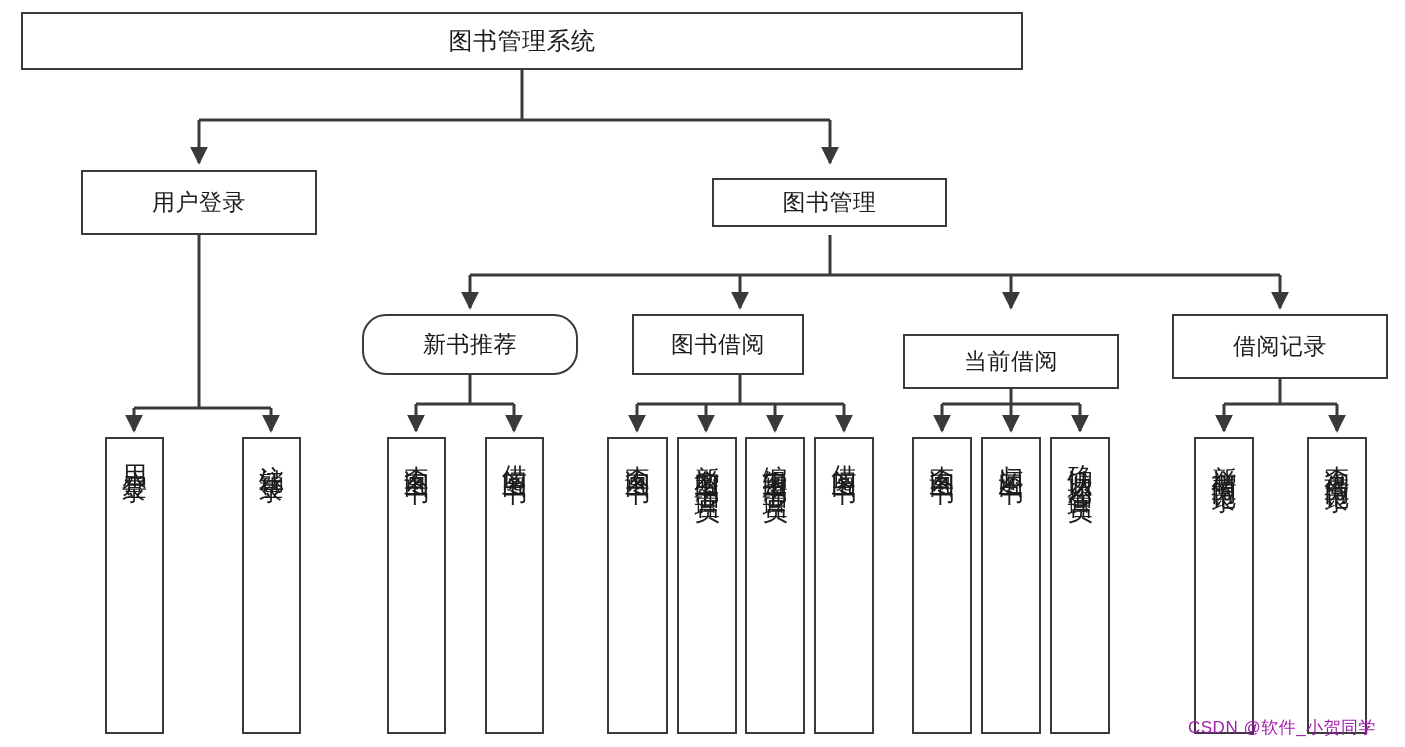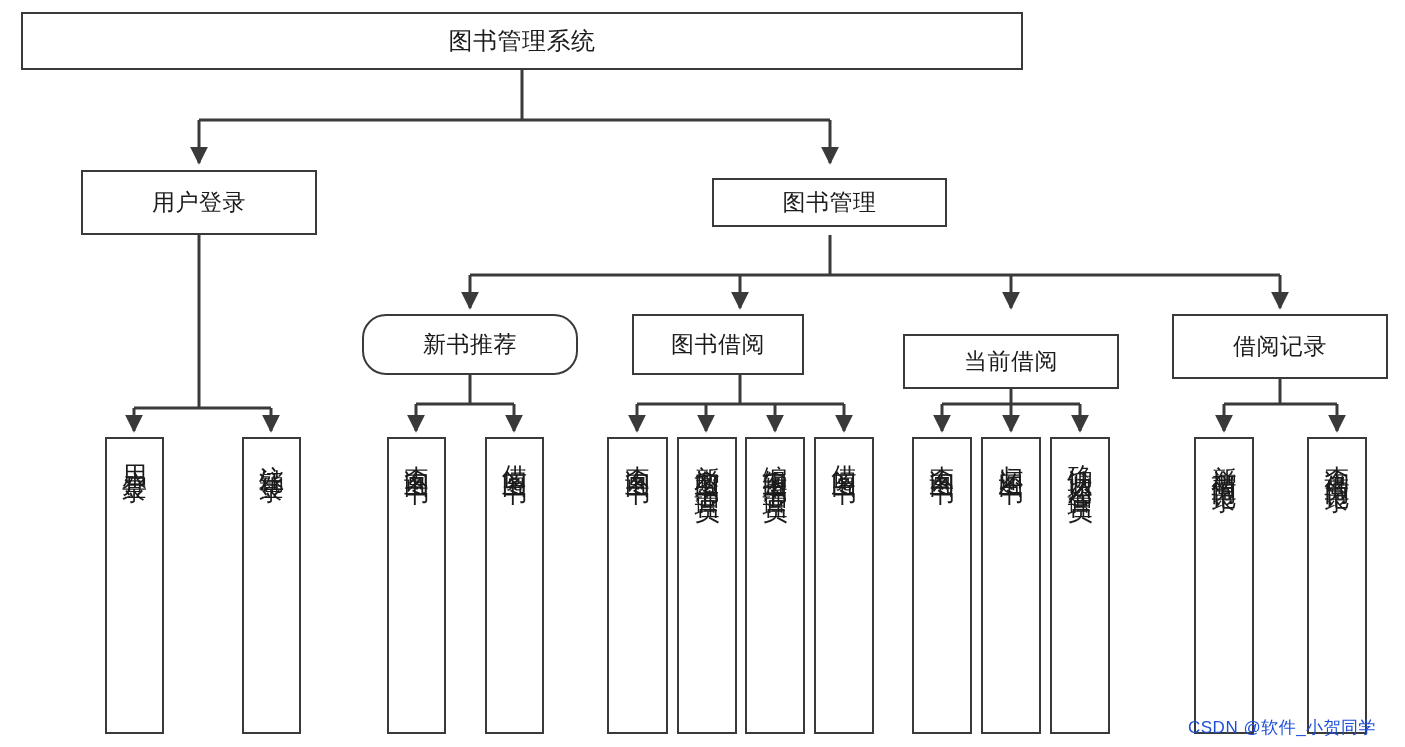--- a/index.html
+++ b/index.html
@@ -63,21 +63,21 @@
     font-size: 25px;
     line-height: 1.0;
     letter-spacing: 5px;
     white-space: nowrap;
   }
   .watermark {
     position: absolute;
     left: 1188px;
     top: 716px;
     font-size: 17px;
-    color: #1d4ed8;
+    color: #a21caf;
     white-space: nowrap;
     z-index: 3;
     letter-spacing: 0.5px;
   }
 </style>
 </head>
 <body>
 
 <div id="diagram-root">
 

